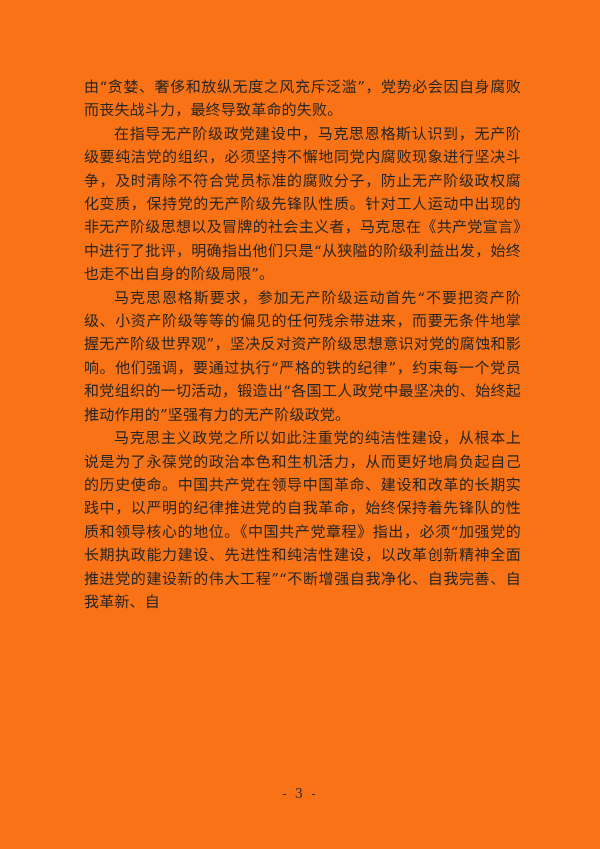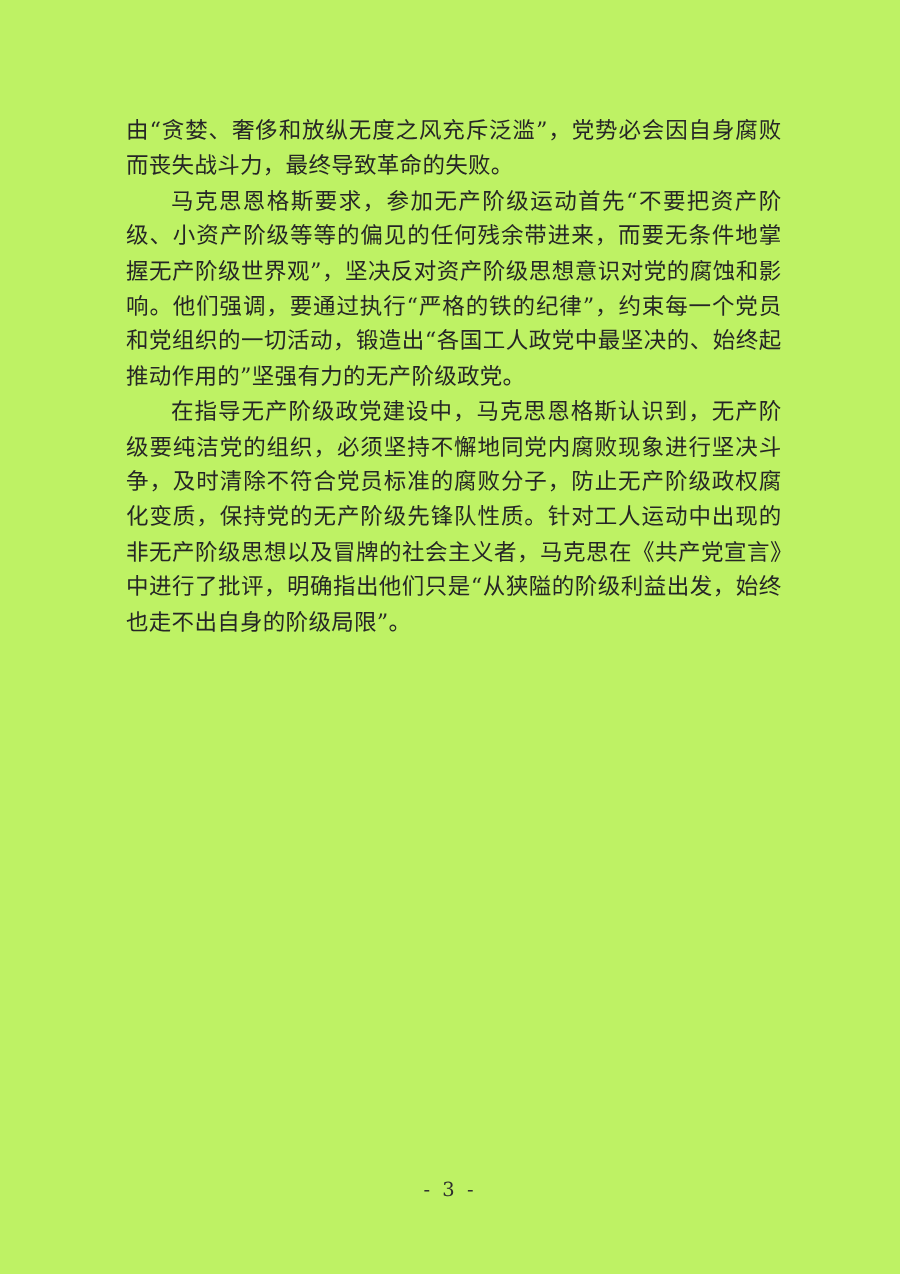--- a/index.html
+++ b/index.html
@@ -4,21 +4,21 @@
 <style>
   html, body {
     margin: 0;
     padding: 0;
     background: #ffffff;
   }
   .page {
     position: relative;
     width: 600px;
     height: 849px;
-    background: #bef264;
+    background: #f97316;
     overflow: hidden;
     font-family: "DejaVu Serif", "Liberation Serif", serif;
   }
   .text-block {
     position: absolute;
     left: 84px;
     top: 76px;
     width: 437px;
     font-size: 15px;
     line-height: 23.4px;
@@ -44,17 +44,18 @@
     color: #2e2e2e;
     letter-spacing: 2px;
   }
 </style>
 </head>
 <body>
 
 <div class="page">
   <div class="text-block">
     <p>由“贪婪、奢侈和放纵无度之风充斥泛滥”，党势必会因自身腐败而丧失战斗力，最终导致革命的失败。</p>
+    <p class="indent">在指导无产阶级政党建设中，马克思恩格斯认识到，无产阶级要纯洁党的组织，必须坚持不懈地同党内腐败现象进行坚决斗争，及时清除不符合党员标准的腐败分子，防止无产阶级政权腐化变质，保持党的无产阶级先锋队性质。针对工人运动中出现的非无产阶级思想以及冒牌的社会主义者，马克思在《共产党宣言》中进行了批评，明确指出他们只是“从狭隘的阶级利益出发，始终也走不出自身的阶级局限”。</p>
     <p class="indent">马克思恩格斯要求，参加无产阶级运动首先“不要把资产阶级、小资产阶级等等的偏见的任何残余带进来，而要无条件地掌握无产阶级世界观”，坚决反对资产阶级思想意识对党的腐蚀和影响。他们强调，要通过执行“严格的铁的纪律”，约束每一个党员和党组织的一切活动，锻造出“各国工人政党中最坚决的、始终起推动作用的”坚强有力的无产阶级政党。</p>
-    <p class="indent">在指导无产阶级政党建设中，马克思恩格斯认识到，无产阶级要纯洁党的组织，必须坚持不懈地同党内腐败现象进行坚决斗争，及时清除不符合党员标准的腐败分子，防止无产阶级政权腐化变质，保持党的无产阶级先锋队性质。针对工人运动中出现的非无产阶级思想以及冒牌的社会主义者，马克思在《共产党宣言》中进行了批评，明确指出他们只是“从狭隘的阶级利益出发，始终也走不出自身的阶级局限”。</p>
+    <p class="indent">马克思主义政党之所以如此注重党的纯洁性建设，从根本上说是为了永葆党的政治本色和生机活力，从而更好地肩负起自己的历史使命。中国共产党在领导中国革命、建设和改革的长期实践中，以严明的纪律推进党的自我革命，始终保持着先锋队的性质和领导核心的地位。《中国共产党章程》指出，必须“加强党的长期执政能力建设、先进性和纯洁性建设，以改革创新精神全面推进党的建设新的伟大工程”“不断增强自我净化、自我完善、自我革新、自</p>
   </div>
   <div class="page-number">- 3 -</div>
 </div>
 
 </body></html>

